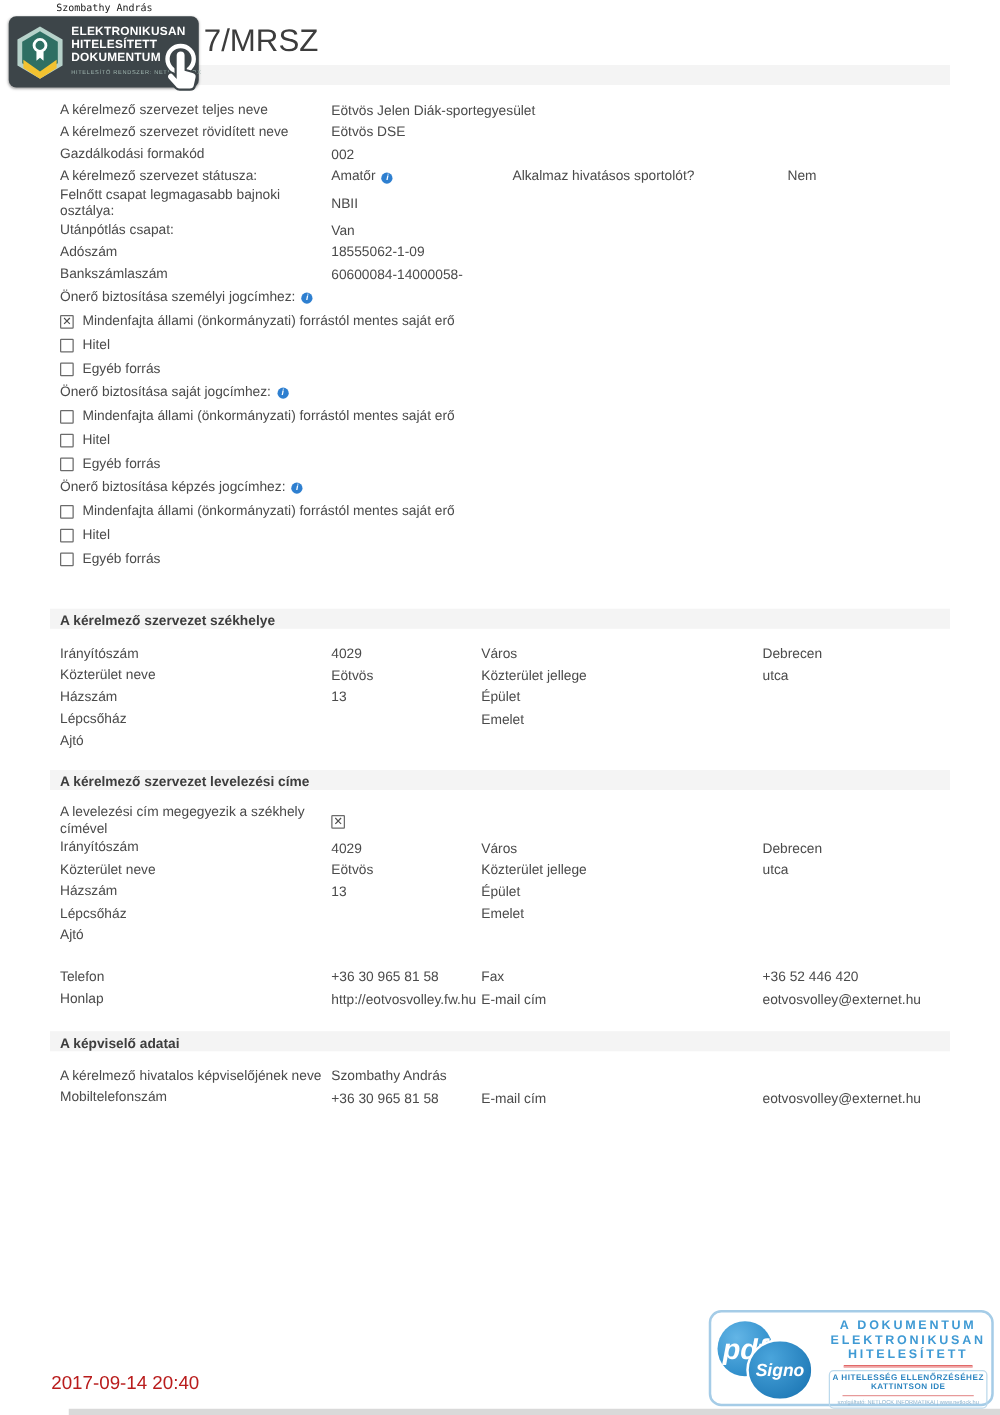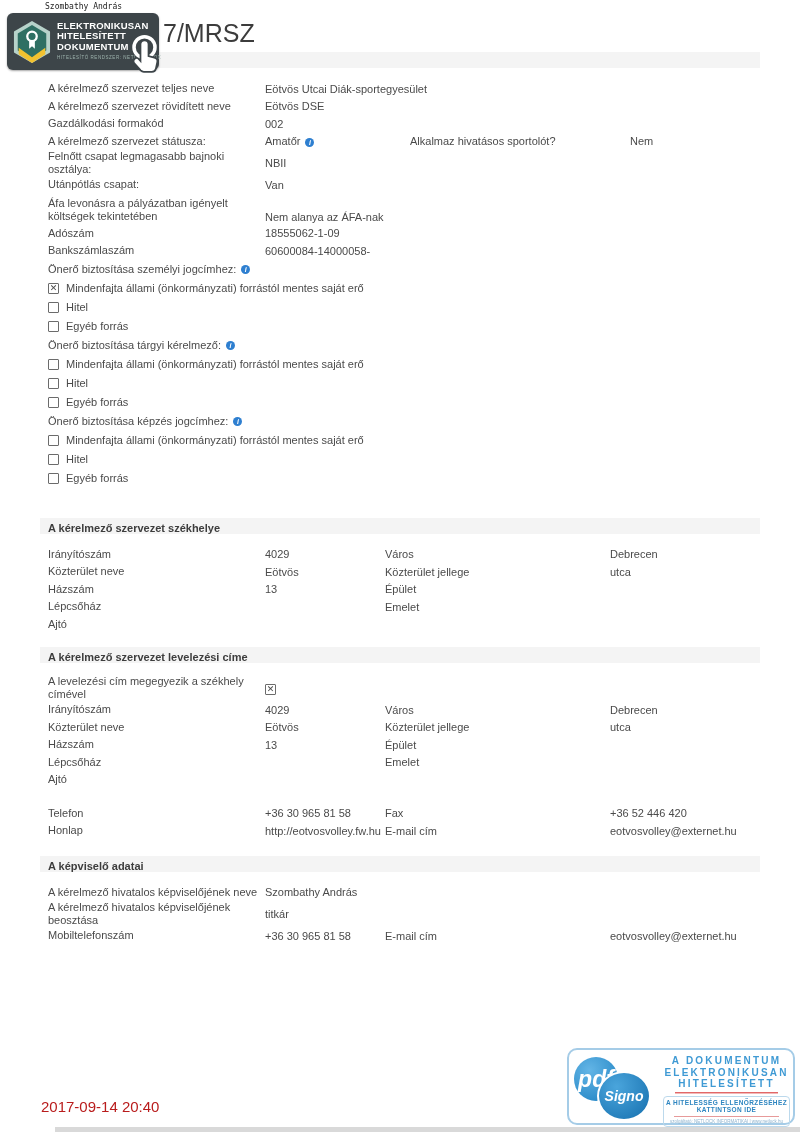--- a/index.html
+++ b/index.html
@@ -88,21 +88,21 @@
   <svg class="tap-icon" viewBox="0 0 24 26">
     <circle cx="10" cy="8" r="6" fill="none" stroke="#ffffff" stroke-width="2"></circle>
     <path d="M10 4c1.3 0 2.3 1 2.3 2.3V13l3.3.9c1.2.3 2 1.5 1.7 2.7l-.8 3.6c-.2 1.1-1.2 1.8-2.3 1.8h-4.6c-.7 0-1.3-.3-1.8-.8l-3.6-4c-.7-.8-.6-2 .2-2.6.7-.6 1.8-.5 2.4.2l.9 1V6.3C7.7 5 8.7 4 10 4z" fill="#ffffff" stroke="#3d4549" stroke-width="1"></path>
   </svg>
 </div>
 
 <div class="content">
 
   <div class="row">
     <span class="c1">A kérelmező szervezet teljes neve</span>
-    <span class="c2">Eötvös Utcai Diák-sportegyesület</span>
+    <span class="c2">Eötvös Jelen Diák-sportegyesület</span>
   </div>
   <div class="row">
     <span class="c1">A kérelmező szervezet rövidített neve</span>
     <span class="c2">Eötvös DSE</span>
   </div>
   <div class="row">
     <span class="c1">Gazdálkodási formakód</span>
     <span class="c2">002</span>
   </div>
   <div class="row">
@@ -112,24 +112,20 @@
     <span class="c4 shift4">Nem</span>
   </div>
   <div class="row">
     <span class="c1">Felnőtt csapat legmagasabb bajnoki osztálya:</span>
     <span class="c2">NBII</span>
   </div>
   <div class="row">
     <span class="c1">Utánpótlás csapat:</span>
     <span class="c2">Van</span>
   </div>
-  <div class="row tall">
-    <span class="c1">Áfa levonásra a pályázatban igényelt költségek tekintetében</span>
-    <span class="c2">Nem alanya az ÁFA-nak</span>
-  </div>
   <div class="row">
     <span class="c1">Adószám</span>
     <span class="c2">18555062-1-09</span>
   </div>
   <div class="row">
     <span class="c1">Bankszámlaszám</span>
     <span class="c2">60600084-14000058-</span>
   </div>
 
   <div class="row grow">
@@ -143,21 +139,21 @@
   <div class="row cbrow">
     <span class="checkbox" data-checked="false"></span>
     <span>Hitel</span>
   </div>
   <div class="row cbrow">
     <span class="checkbox" data-checked="false"></span>
     <span>Egyéb forrás</span>
   </div>
 
   <div class="row grow">
-    <span>Önerő biztosítása tárgyi kérelmező:</span>
+    <span>Önerő biztosítása saját jogcímhez:</span>
     <span class="info-icon">i</span>
   </div>
   <div class="row cbrow">
     <span class="checkbox" data-checked="false"></span>
     <span>Mindenfajta állami (önkormányzati) forrástól mentes saját erő</span>
   </div>
   <div class="row cbrow">
     <span class="checkbox" data-checked="false"></span>
     <span>Hitel</span>
   </div>
@@ -266,24 +262,20 @@
     <span class="c3">E-mail cím</span>
     <span class="c4">eotvosvolley@externet.hu</span>
   </div>
 
   <div class="section-band mt16">
     <span>A képviselő adatai</span>
   </div>
   <div class="row mt12">
     <span class="c1">A kérelmező hivatalos képviselőjének neve</span>
     <span class="c2">Szombathy András</span>
-  </div>
-  <div class="row">
-    <span class="c1">A kérelmező hivatalos képviselőjének beosztása</span>
-    <span class="c2">titkár</span>
   </div>
   <div class="row">
     <span class="c1">Mobiltelefonszám</span>
     <span class="c2">+36 30 965 81 58</span>
     <span class="c3">E-mail cím</span>
     <span class="c4">eotvosvolley@externet.hu</span>
   </div>
 </div>
 
 <div class="timestamp">2017-09-14 20:40</div>

